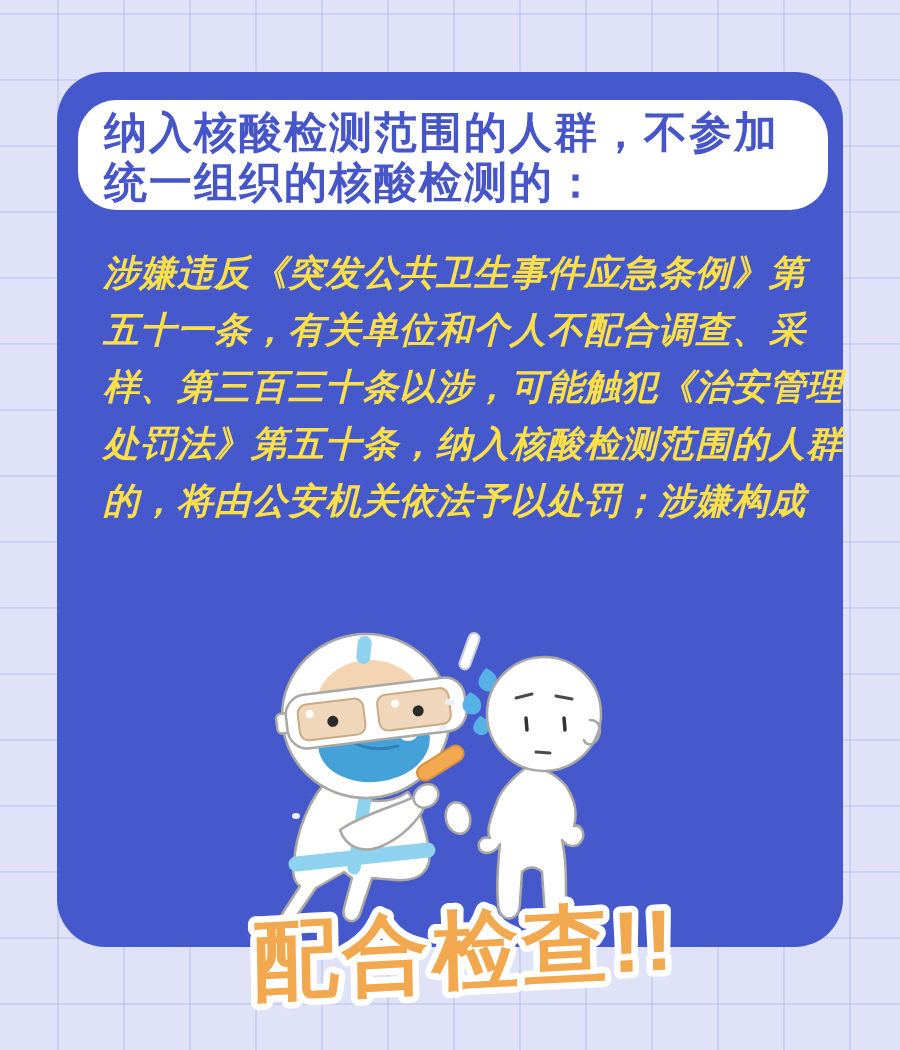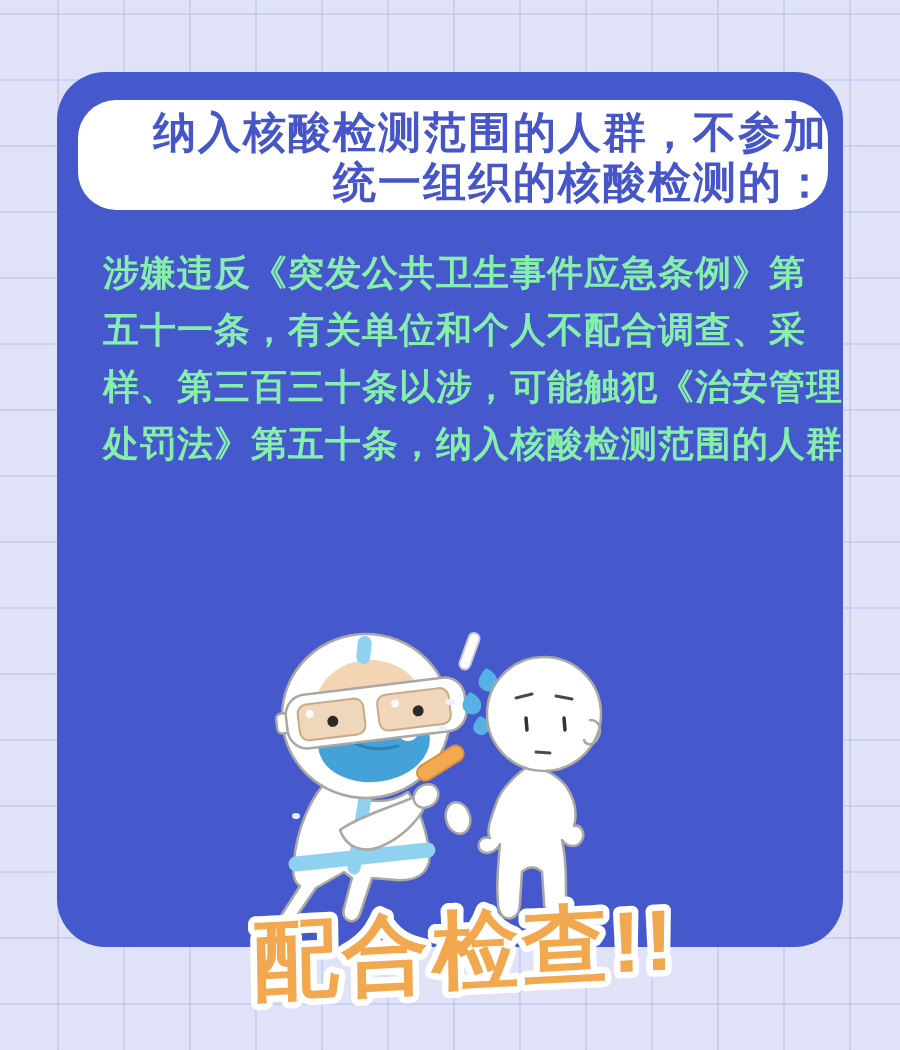--- a/index.html
+++ b/index.html
@@ -21,41 +21,41 @@
     background:#4559cc;
     border-radius:48px;
   }
   .banner{
     position:absolute;
     left:21px;top:28px;width:750px;height:110px;
     background:#ffffff;
     border-radius:38px;
     box-sizing:border-box;
     padding:7px 0 4px 26px;
-    text-align:right;
   }
   .banner .tline{
     font-size:43px;
     font-weight:800;
     color:#4656c8;
     line-height:50px;
     letter-spacing:2px;
     white-space:nowrap;
   }
   .legal{
     position:absolute;
     left:46px;top:172px;width:712px;
   }
   .legal .bline{
     font-size:36px;
     font-weight:700;
-    color:#86efac;
+    color:#fde047;
     line-height:57px;
     letter-spacing:1px;
     white-space:nowrap;
+    font-style:italic;
   }
   .illu{
     position:absolute;
     left:193px;top:538px;width:400px;height:320px;
   }
   .slogan-wrap{
     position:absolute;
     left:230px;top:868px;width:520px;height:170px;
     z-index:5;
   }
@@ -70,20 +70,21 @@
     <div class="banner">
       <div class="tline">纳入核酸检测范围的人群，不参加</div>
       <div class="tline">统一组织的核酸检测的：</div>
     </div>
 
     <div class="legal">
       <div class="bline">涉嫌违反《突发公共卫生事件应急条例》第</div>
       <div class="bline">五十一条，有关单位和个人不配合调查、采</div>
       <div class="bline">样、第三百三十条以涉，可能触犯《治安管理</div>
       <div class="bline">处罚法》第五十条，纳入核酸检测范围的人群</div>
+      <div class="bline">的，将由公安机关依法予以处罚；涉嫌构成</div>
     </div>
 
     <svg class="illu" viewBox="0 0 400 320">
 
       <g fill="#ffffff" stroke="#a9a8a4" stroke-width="2.5" stroke-linejoin="round" stroke-linecap="round">
 
         <path d="M80,168
                  C60,186 46,222 44,252
                  C42,264 44,272 50,276
                  L32,304

